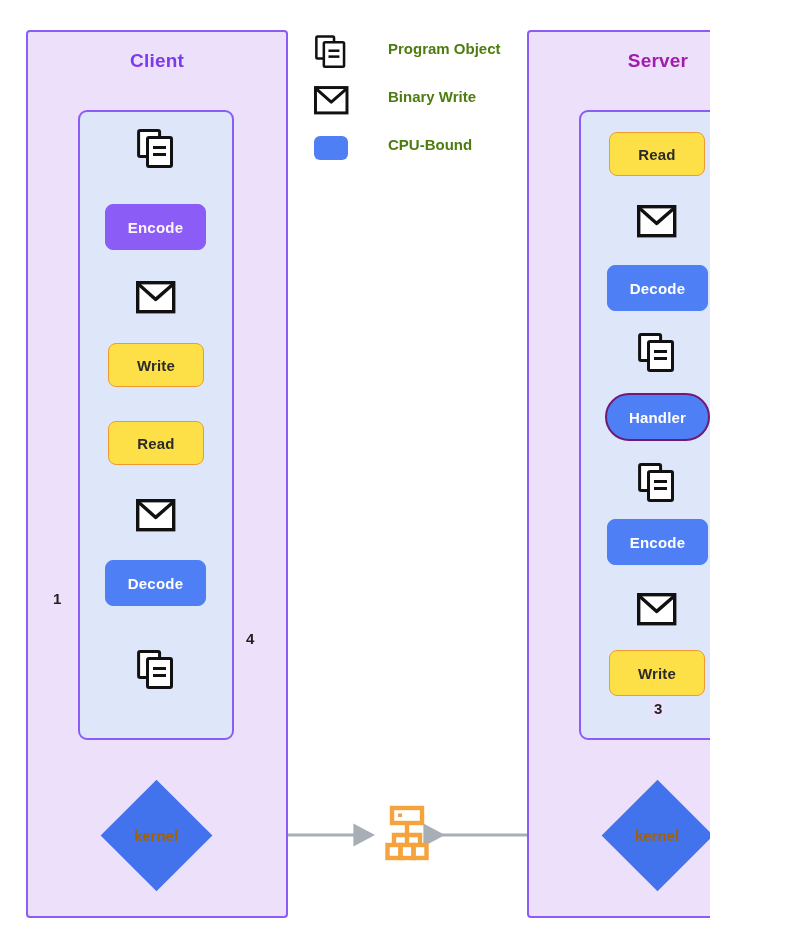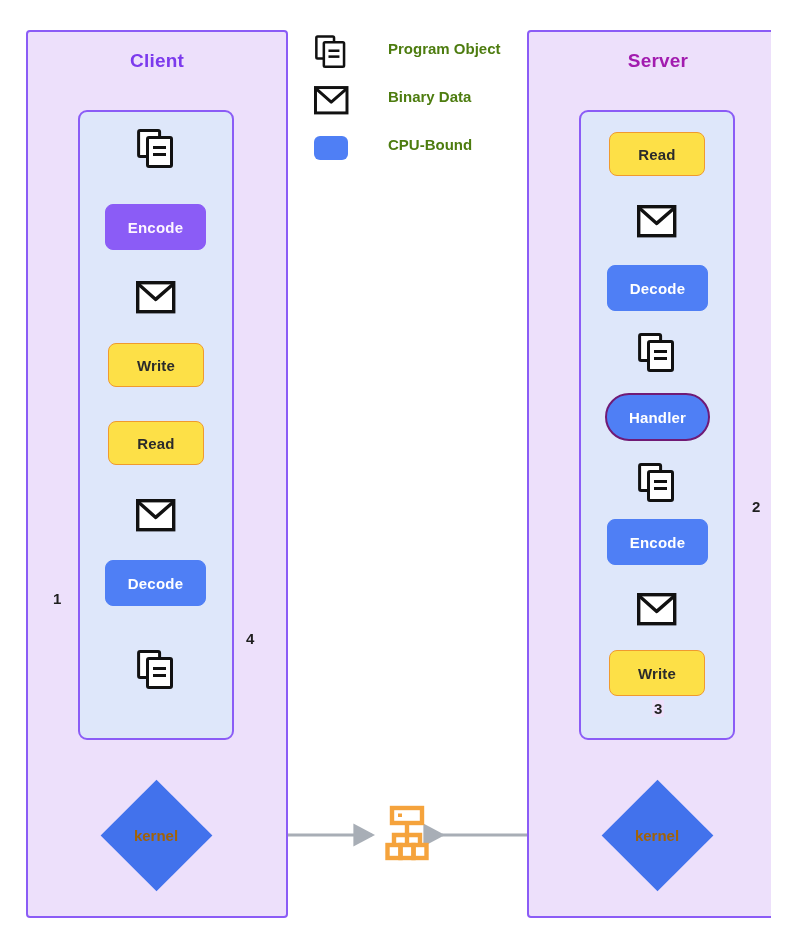--- a/index.html
+++ b/index.html
@@ -1,17 +1,17 @@
 <!DOCTYPE html>
 <html><head>
 <meta charset="utf-8">
 <style>
   html,body{margin:0;padding:0;background:#ffffff;}
   body{width:809px;height:947px;font-family:"Liberation Sans",sans-serif;}
-  #stage{position:relative;width:771px;height:947px;overflow:hidden;background:#fff;text-decoration:underline;}
+  #stage{position:relative;width:710px;height:947px;overflow:hidden;background:#fff;text-decoration:underline;}
 
   svg#wires{position:absolute;left:0;top:0;width:809px;height:947px;pointer-events:none;}
 
   .pane{position:absolute;background:#EDE0FB;border:2px solid #8B5CF6;border-radius:4px;box-sizing:border-box;}
   .pane-title{position:absolute;width:100%;text-align:center;font-weight:bold;font-size:19px;letter-spacing:.2px;}
   .pane-title.client{color:#7C3AED;}
   .pane-title.server{color:#a21caf;}
 
   .proc{position:absolute;background:#DEE7FA;border:2px solid #8B5CF6;border-radius:9px;box-sizing:border-box;}
 
@@ -252,21 +252,21 @@
       <div class="legend-label">Program Object</div>
     </div>
 
     <div class="legend-row">
       <div class="legend-ico">
         <svg width="35" height="29" viewBox="0 0 40 33">
           <rect x="1.7" y="1.7" width="36" height="29" fill="#fff" stroke="#111" stroke-width="3.4"></rect>
           <path d="M2.6 3.2 L19.7 18.4 L37 3.2" fill="none" stroke="#111" stroke-width="3.4" stroke-linejoin="round" stroke-linecap="round"></path>
         </svg>
       </div>
-      <div class="legend-label">Binary Data</div>
+      <div class="legend-label">Binary Write</div>
     </div>
 
     <div class="legend-row">
       <div class="legend-ico">
         <div class="sw cpu"></div>
       </div>
       <div class="legend-label">CPU-Bound</div>
     </div>
 
 

